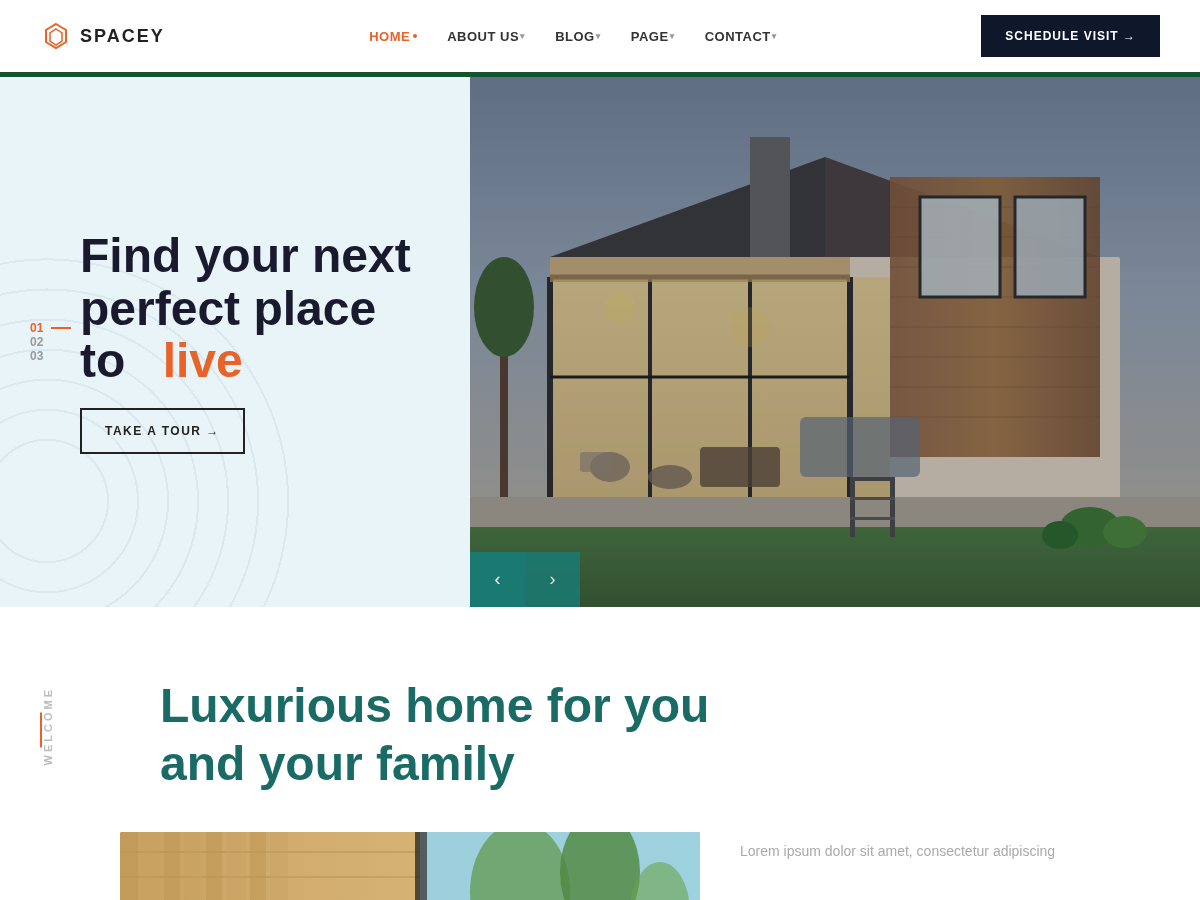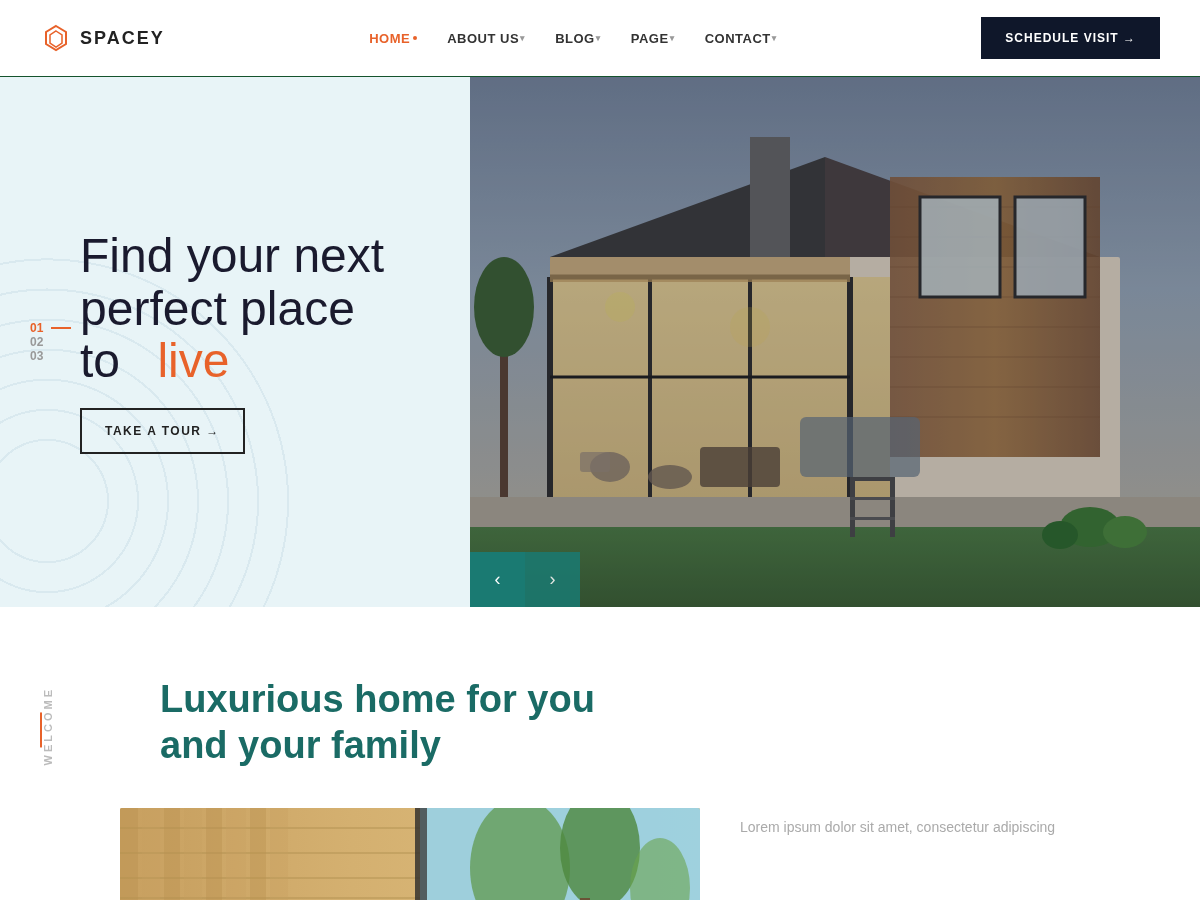--- a/index.html
+++ b/index.html
@@ -6,21 +6,21 @@
     body { font-family: 'Arial', sans-serif; width: 1200px; overflow-x: hidden; background: #fff; }
 
     
     .header {
       display: flex;
       align-items: center;
       justify-content: space-between;
       padding: 0 40px;
       height: 77px;
       background: #fff;
-      border-bottom: 1px solid #14532d;
+      border-bottom: 5px solid #14532d;
       position: relative;
       z-index: 10;
     }
     .logo {
       display: flex;
       align-items: center;
       gap: 8px;
       text-decoration: none;
     }
     .logo-icon {
@@ -139,21 +139,21 @@
       width: 20px;
       height: 2px;
       background: #e8622a;
     }
     .hero-content {
       position: relative;
       z-index: 2;
     }
     .hero-title {
       font-size: 48px;
-      font-weight: 400;
+      font-weight: 700;
       color: #1a1a2e;
       line-height: 1.1;
       margin-bottom: 20px;
     }
     .hero-title .accent {
       color: #e8622a;
       margin-left: 24px;
     }
     .hero-description {
       font-size: 14px;
@@ -399,21 +399,21 @@
     display: flex;
     flex-direction: column;
     align-items: center;
     gap: 0;
   ">
     <span style="border-left: 2px solid #e8622a; height: 35px; margin-bottom: 8px;"></span>
     <span>WELCOME</span>
   </div>
 
   <div style="margin-left: 120px; padding: 0 40px;">
-    <h2 style="font-size: 38px; font-weight: 800; color: #1a6b65; line-height: 1.2;">
+    <h2 style="font-size: 48px; font-weight: 800; color: #1a6b65; line-height: 1.2;">
       <span>Luxurious home for you</span><br>
       <span>and your family</span>
     </h2>
   </div>
 
   <div style="display:flex; gap: 40px; padding: 40px 40px 20px 120px; align-items: flex-start;">
 
     <div style="width: 580px; height: 180px; overflow: hidden; flex-shrink: 0; border-radius: 2px;">
       <svg width="580" height="180" viewBox="0 0 580 180" preserveAspectRatio="xMidYMid slice">
         <defs>

